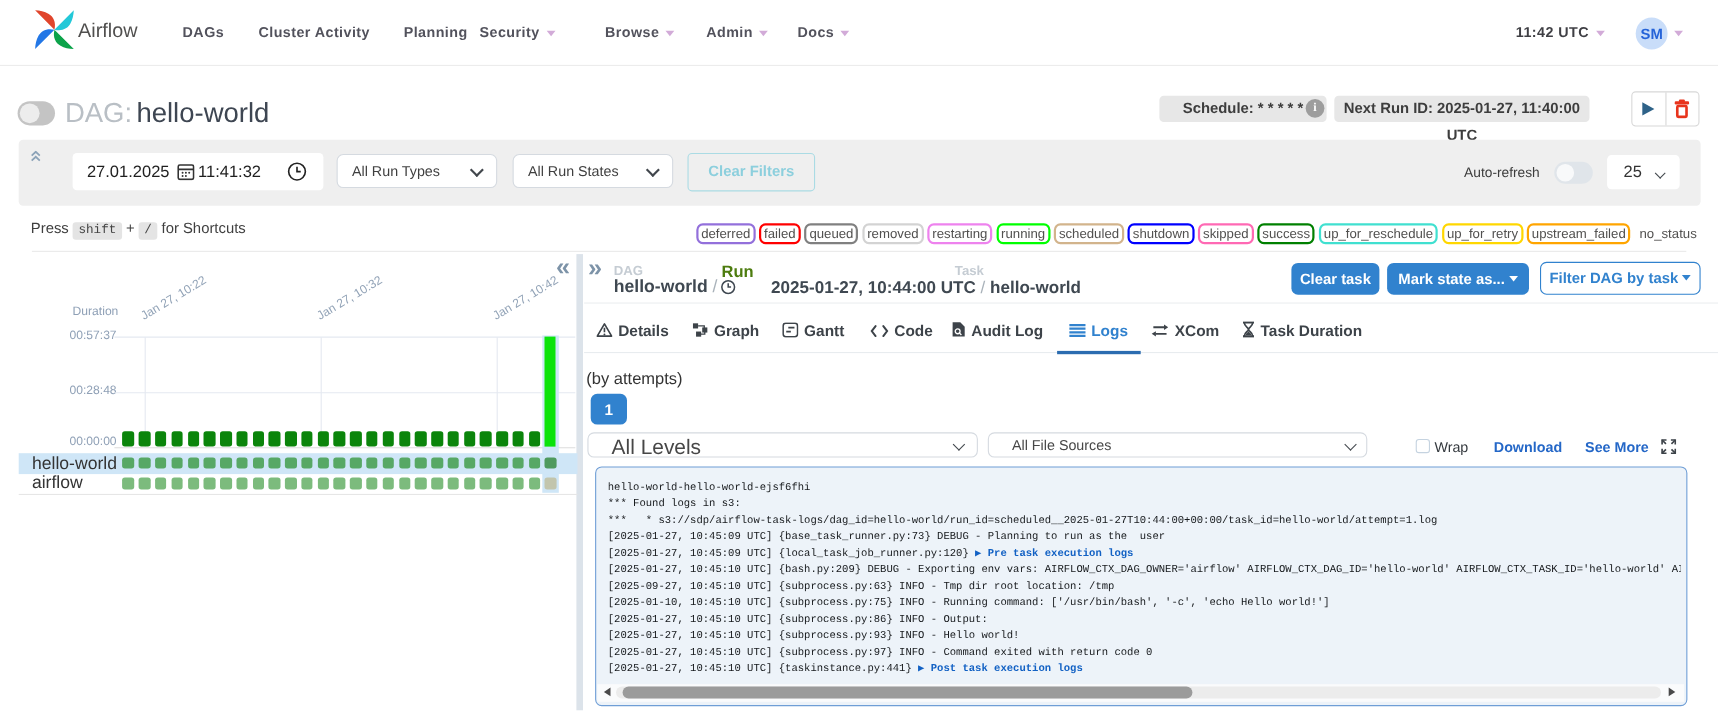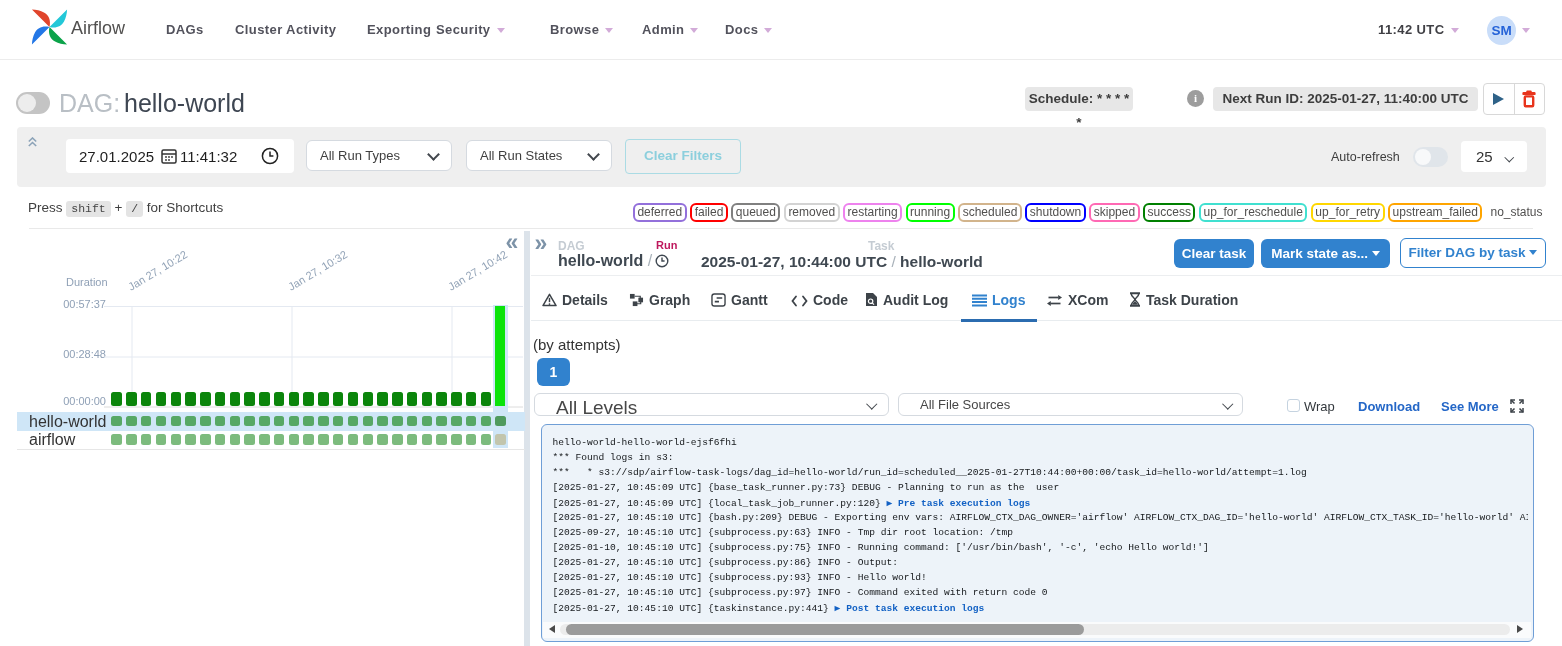--- a/index.html
+++ b/index.html
@@ -21,36 +21,36 @@
 <div class="abs" style="left:0;top:0;width:1562px;height:60px;background:#fff;border-bottom:1px solid #ececec"></div>
 <svg class="abs" style="left:31px;top:8px" width="37" height="38" viewBox="0 0 40 40">
   <path d="M1,1 C5.5,1.2 10.5,2.2 14,4.3 C19,7 21.8,12.5 20,20 Z" fill="#e0452c"></path>
   <path d="M39,1 C38.8,5.5 37.8,10.5 35.7,14 C33,19 27.5,21.8 20,20 Z" fill="#23c8d8"></path>
   <path d="M39,39 C34.5,38.8 29.5,37.8 26,35.7 C21,33 18.2,27.5 20,20 Z" fill="#0ca34a"></path>
   <path d="M1,39 C1.2,34.5 2.2,29.5 4.3,26 C7,21 12.5,18.2 20,20 Z" fill="#2377e6"></path>
 </svg>
 <div class="abs" style="left:71px;top:18px;font-size:18px;color:#51504f">Airflow</div>
 <div class="navlink" style="left:166px">DAGs</div>
 <div class="navlink" style="left:235px">Cluster Activity</div>
-<div class="navlink" style="left:367px">Exporting</div>
+<div class="navlink" style="left:367px">Planning</div>
 <div class="navlink" style="left:436px">Security <span class="caret" style="margin-left:2px"></span></div>
 <div class="navlink" style="left:550px">Browse <span class="caret" style="margin-left:2px"></span></div>
 <div class="navlink" style="left:642px">Admin <span class="caret" style="margin-left:2px"></span></div>
 <div class="navlink" style="left:725px">Docs <span class="caret" style="margin-left:2px"></span></div>
 <div class="navlink" style="left:1378px;color:#3f3f44">11:42 UTC <span class="caret" style="margin-left:3px"></span></div>
 <div class="abs" style="left:1487px;top:16px;width:29px;height:29px;border-radius:50%;background:#c9ddf9;color:#2563d8;font-weight:bold;font-size:13.5px;text-align:center;line-height:29px">SM</div>
 <span class="caret abs" style="left:1522px;top:28px"></span>
 
 <div class="abs" style="left:16px;top:92px;width:34px;height:22px;border-radius:11px;background:#c4c4c4"></div>
 <div class="abs" style="left:18px;top:94px;width:18px;height:18px;border-radius:50%;background:#ededed"></div>
 <div class="abs" style="left:59px;top:89px;font-size:25px;color:#b9bfc5">DAG:</div>
 <div class="abs" style="left:124px;top:89px;font-size:25px;color:#3e4652">hello-world</div>
-<div class="gbadge" style="left:1025px;width:108px">Schedule: * * * * *</div>
+<div class="gbadge" style="left:1054px;width:152px">Schedule: * * * * *</div>
 <div class="abs" style="left:1187px;top:90px;width:17px;height:17px;border-radius:50%;background:#9d9d9d;color:#fff;font-size:11px;font-weight:bold;text-align:center;line-height:17px;font-family:'Liberation Serif',serif">i</div>
-<div class="gbadge" style="left:1213px;width:265px">Next Run ID: 2025-01-27, 11:40:00 UTC</div>
+<div class="gbadge" style="left:1213px;width:232px">Next Run ID: 2025-01-27, 11:40:00 UTC</div>
 <div class="abs" style="left:1483px;top:83px;width:62px;height:32px;background:#fff;border:1px solid #d8d8d8;border-radius:4px"></div>
 <div class="abs" style="left:1514px;top:84px;width:1px;height:30px;background:#d8d8d8"></div>
 <div class="abs" style="left:1493px;top:92.5px;width:0;height:0;border-top:6px solid transparent;border-bottom:6px solid transparent;border-left:11px solid #2e6288"></div>
 <svg class="abs" style="left:1522px;top:89.5px" width="14" height="18" viewBox="0 0 14 18">
   <rect x="4.3" y="0.4" width="5.4" height="3" rx="1" fill="#e8341c"></rect>
   <rect x="0.4" y="2.1" width="13.2" height="3" rx="1.2" fill="#e8341c"></rect>
   <rect x="2.8" y="6.4" width="8.4" height="9.8" rx="1" fill="none" stroke="#e8341c" stroke-width="2.4"></rect>
 </svg>
 
 <div class="abs" style="left:17px;top:127px;width:1529px;height:60px;background:#efefef;border-radius:4px"></div>
@@ -191,21 +191,21 @@
 <div style="position:absolute;left:421.6px;top:434.2px;width:10.5px;height:10.5px;background:#7cbb7d;border-radius:2.5px"></div>
 <div style="position:absolute;left:436.3px;top:434.2px;width:10.5px;height:10.5px;background:#7cbb7d;border-radius:2.5px"></div>
 <div style="position:absolute;left:451.1px;top:434.2px;width:10.5px;height:10.5px;background:#7cbb7d;border-radius:2.5px"></div>
 <div style="position:absolute;left:465.9px;top:434.2px;width:10.5px;height:10.5px;background:#7cbb7d;border-radius:2.5px"></div>
 <div style="position:absolute;left:480.6px;top:434.2px;width:10.5px;height:10.5px;background:#7cbb7d;border-radius:2.5px"></div>
 <div style="position:absolute;left:495.4px;top:434.2px;width:10.5px;height:10.5px;background:#c2c5ad;border-radius:2.5px"></div>
 <div class="abs" style="left:17px;top:448.5px;width:508px;height:1px;background:#e6e6e6"></div>
 
 <div class="abs" style="left:534.5px;top:229.5px;font-size:23px;font-weight:bold;color:#7d93a8;font-family:'Liberation Sans',sans-serif">»</div>
 <div class="abs" style="left:558px;top:239px;font-size:12px;font-weight:bold;color:#c5ccd3">DAG</div>
-<div class="abs" style="left:656px;top:239px;font-size:11px;font-weight:bold;color:#be185d">Run</div>
+<div class="abs" style="left:656px;top:239px;font-size:15px;font-weight:bold;color:#4d7c0f">Run</div>
 <div class="abs" style="left:868px;top:239px;font-size:12px;font-weight:bold;color:#c5ccd3">Task</div>
 <div class="abs" style="left:558px;top:252px;font-size:16px;font-weight:bold;color:#3f4851">hello-world <span style="color:#a9b2ba;font-weight:normal">/</span></div>
 <svg class="abs" style="left:655px;top:254px" width="14" height="14" viewBox="0 0 14 14">
     <circle cx="7" cy="7" r="5.8" stroke="#3f4851" stroke-width="1.4" fill="none"></circle>
     <path d="M7,3.6 V7 H9.6" stroke="#3f4851" stroke-width="1.4" fill="none"></path>
   </svg>
 <div class="abs" style="left:701px;top:252.5px;font-size:15.5px;font-weight:bold;color:#3f4851">2025-01-27, 10:44:00 UTC <span style="color:#a9b2ba;font-weight:normal">/</span> hello-world</div>
 <div class="abs" style="left:531px;top:275px;width:1031px;height:1px;background:#eceef0"></div>
 <div class="abs" style="left:1174px;top:239px;width:80px;height:29px;background:#3182ce;border-radius:6px;color:#fff;font-size:13.5px;font-weight:bold;text-align:center;line-height:29px">Clear task</div>
 <div class="abs" style="left:1261px;top:239px;width:129px;height:29px;background:#3182ce;border-radius:6px;color:#fff;font-size:13.5px;font-weight:bold;text-align:center;line-height:29px">Mark state as... <span style="display:inline-block;width:0;height:0;border-left:4px solid transparent;border-right:4px solid transparent;border-top:5px solid #fff;vertical-align:2px"></span></div>

